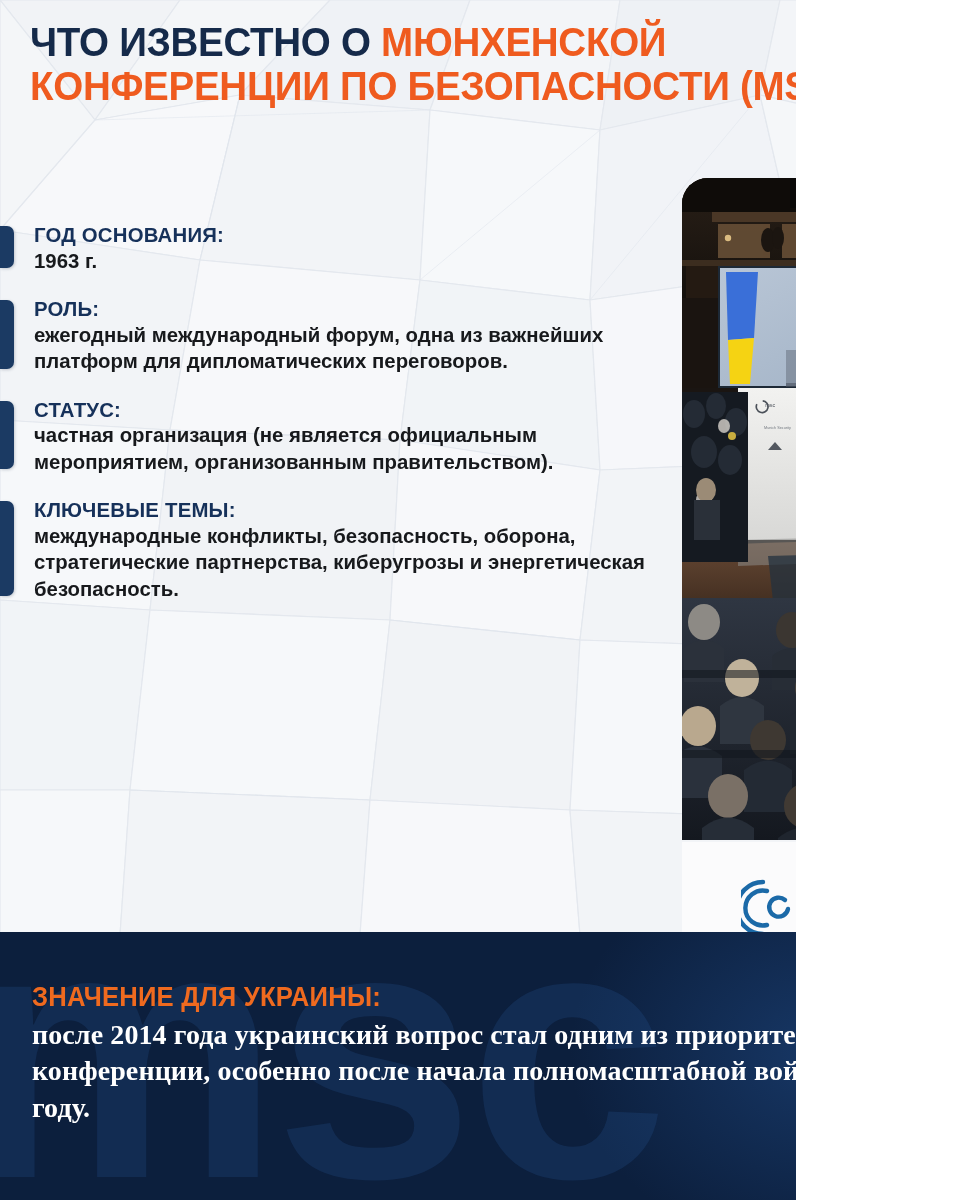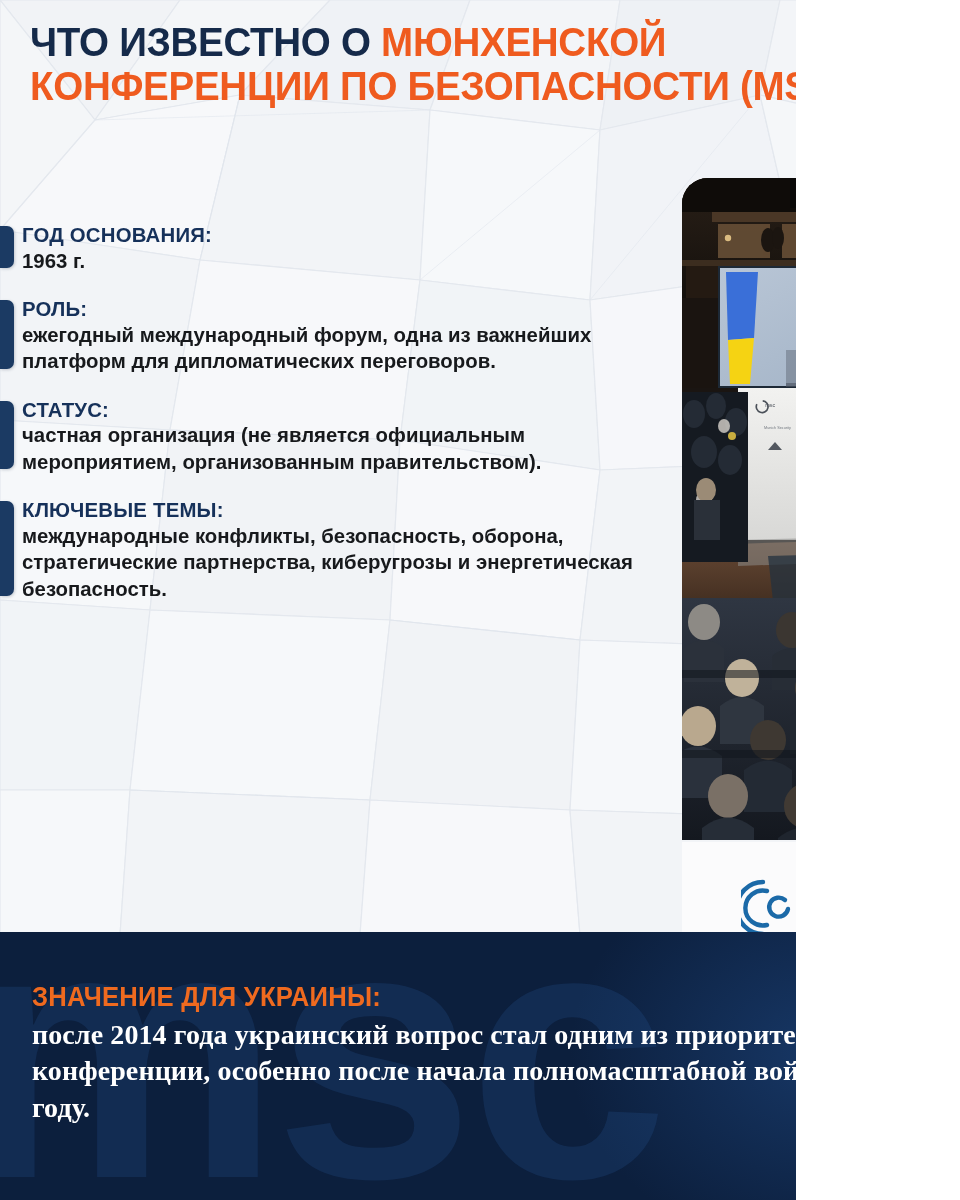--- a/index.html
+++ b/index.html
@@ -32,21 +32,21 @@
     line-height:1.08;
     letter-spacing:-0.3px;
     transform:scaleX(0.94);
     transform-origin:left top;
   }
   .title .dark{ color:#152a4a; }
   .title .accent{ color:#ef5b1f; }
 
   
   .facts{ position:absolute; left:0px; top:222px; width:690px; }
-  .fact{ position:relative; padding-left:22px; margin-bottom:22px; }
+  .fact{ position:relative; padding-left:34px; margin-bottom:22px; }
   .fact .bar{
     position:absolute; left:0; top:4px; width:14px; height:calc(100% - 10px);
     background:#1b3a63;
     border-top-right-radius:7px; border-bottom-right-radius:7px;
     box-shadow:1px 1px 3px rgba(30,45,70,.22);
   }
   .fact .label{
     color:#16315a; font-weight:bold; font-size:21px; letter-spacing:.2px;
     line-height:1.22; transform:scaleX(0.97); transform-origin:left center;
   }

